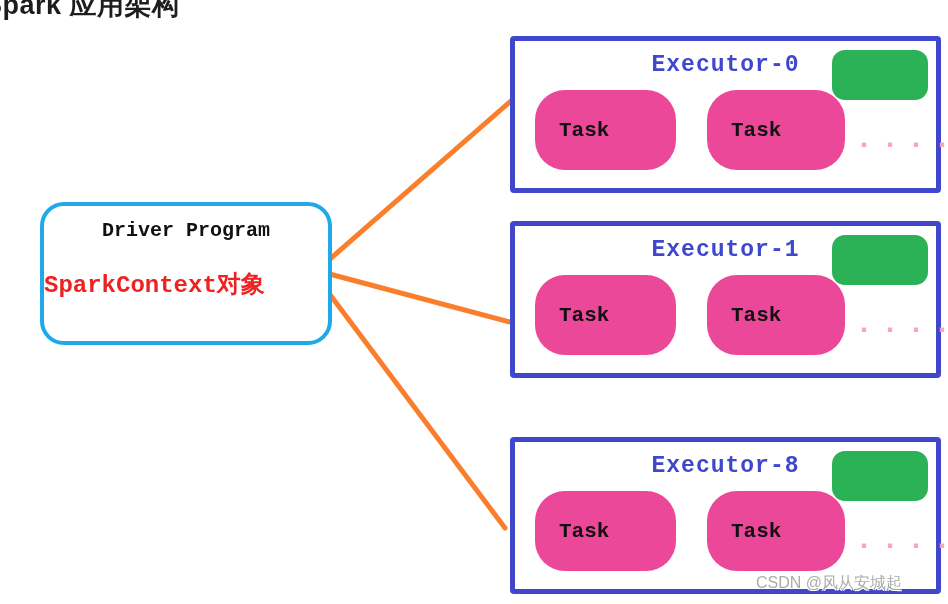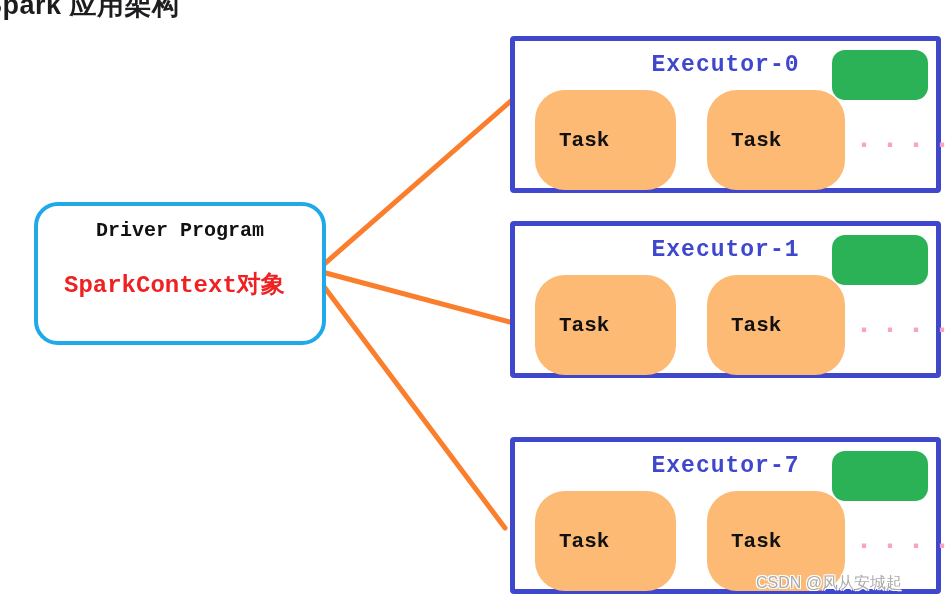--- a/index.html
+++ b/index.html
@@ -29,39 +29,38 @@
   .connections {
     position: absolute;
     left: 0; top: 0;
     width: 948px; height: 604px;
     pointer-events: none;
   }
 
   
   .driver-box {
     position: absolute;
-    left: 34px; top: 202px;
+    left: 40px; top: 202px;
     width: 292px; height: 143px;
     box-sizing: border-box;
     background: #ffffff;
     border: 4px solid #1fa9e8;
     border-radius: 24px;
   }
   .driver-title {
     margin-top: 13px;
     text-align: center;
     font-family: "Liberation Mono", "DejaVu Sans Mono", monospace;
     font-weight: bold;
     font-size: 20px;
     color: #111111;
     white-space: nowrap;
   }
   .driver-subtitle {
     margin-top: 26px;
-    margin-left: 26px;
     font-family: "Liberation Mono", "DejaVu Sans Mono", "DejaVu Sans", monospace;
     font-weight: bold;
     font-size: 24px;
     color: #ee2222;
     white-space: nowrap;
   }
 
   
   .executor-box {
     position: absolute;
@@ -89,22 +88,22 @@
   .mem-block {
     position: absolute;
     top: 9px; right: 8px;
     width: 96px; height: 50px;
     background: #2bb257;
     border-radius: 13px;
   }
   .task-box {
     position: absolute;
     top: 49px;
-    height: 100px;
-    background: #fdba74;
+    height: 80px;
+    background: #ec4899;
     border-radius: 30px;
     display: flex;
     align-items: center;
   }
   .task-box.t1 { left: 20px;  width: 141px; }
   .task-box.t2 { left: 192px; width: 138px; }
   .task-label {
     padding-left: 24px;
     font-family: "Liberation Mono", "DejaVu Sans Mono", monospace;
     font-weight: bold;
@@ -170,21 +169,21 @@
     <div class="task-box t1">
       <span class="task-label">Task</span>
     </div>
     <div class="task-box t2">
       <span class="task-label">Task</span>
     </div>
     <div class="more-dots">....</div>
   </section>
 
   <section class="executor-box e2">
-    <div class="exec-title">Executor-7</div>
+    <div class="exec-title">Executor-8</div>
     <div class="mem-block"></div>
     <div class="task-box t1">
       <span class="task-label">Task</span>
     </div>
     <div class="task-box t2">
       <span class="task-label">Task</span>
     </div>
     <div class="more-dots">....</div>
   </section>
 

